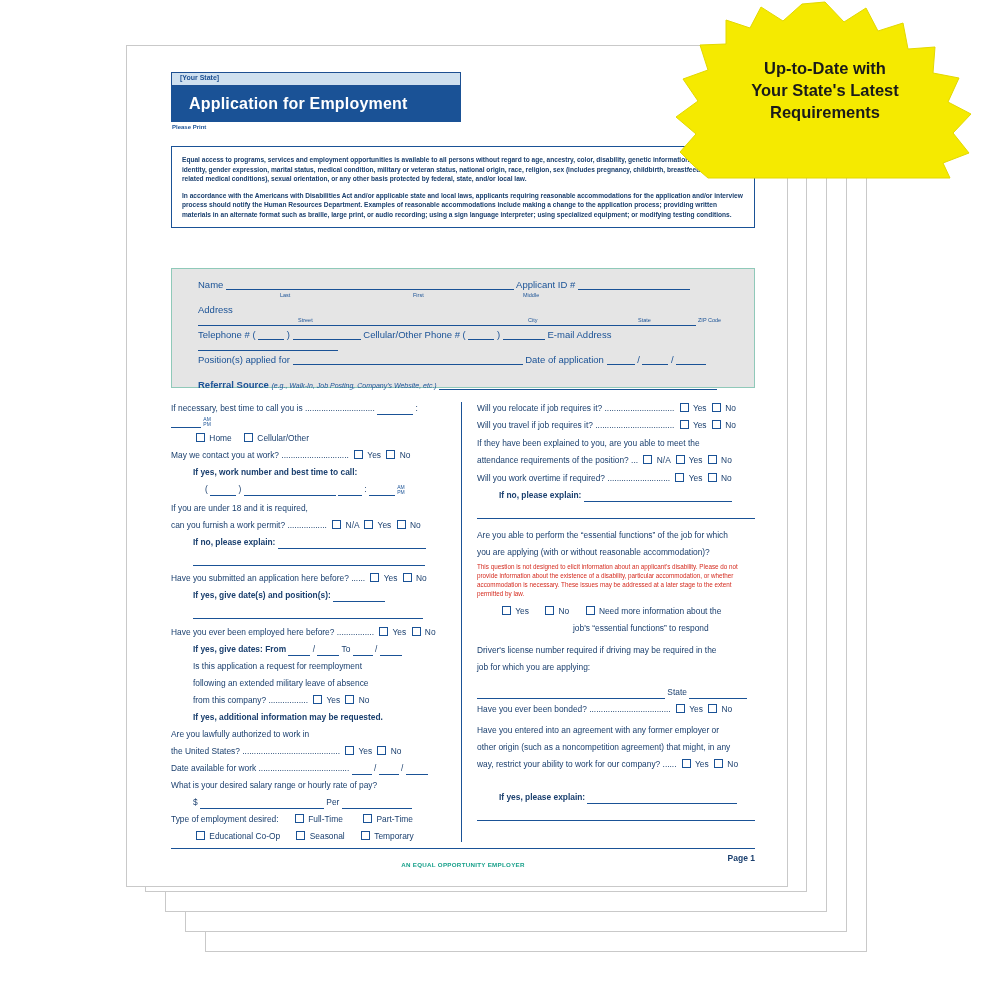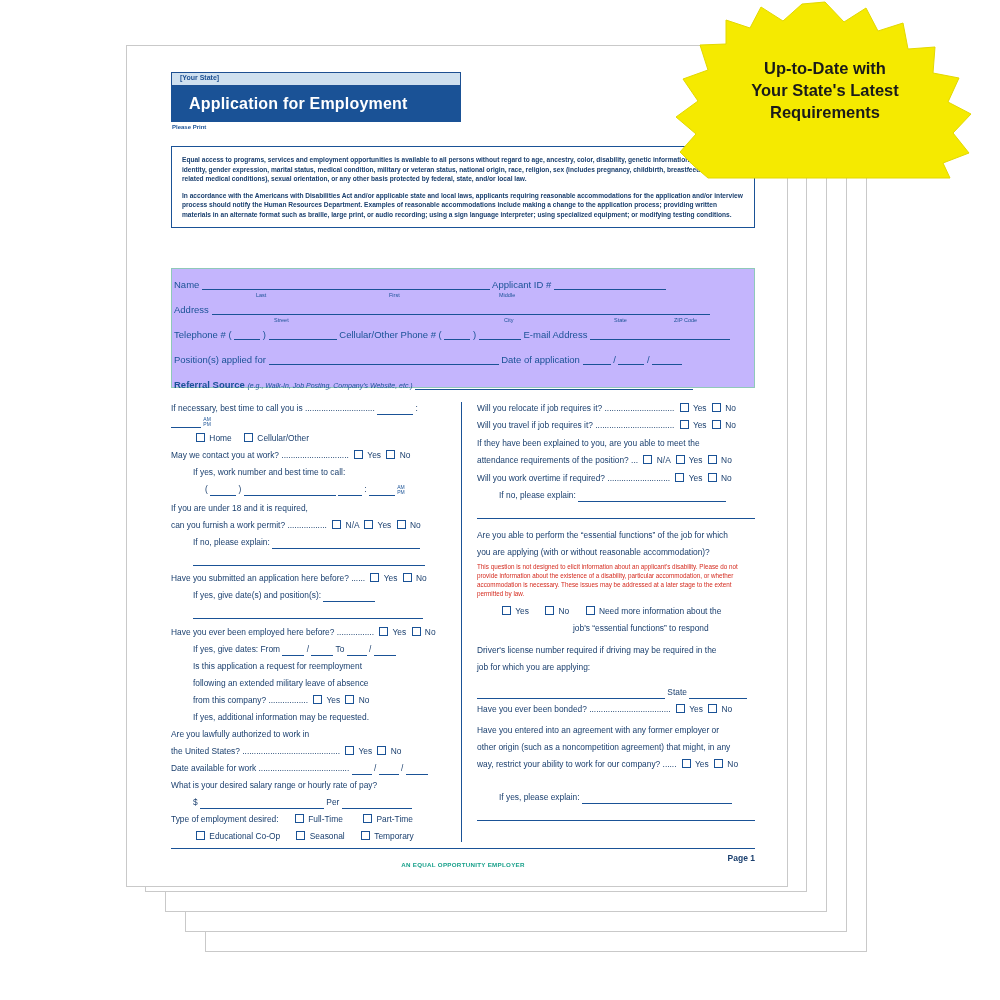--- a/index.html
+++ b/index.html
@@ -26,35 +26,35 @@
   .hdr-bar span{color:#fff;font-size:16px;font-weight:bold;letter-spacing:.2px;}
   .hdr-pp{font-size:6px;color:#1a5296;font-weight:bold;margin-top:2px;padding-left:1px;}
 
   
   .eq-box{position:absolute;left:44px;top:100px;width:584px;border:1px solid #1a5296;
     padding:8px 10px;box-sizing:border-box;}
   .eq-box p{margin:0 0 7px 0;font-size:6.6px;line-height:1.45;color:#1a3f6e;font-weight:bold;}
   .eq-box p:last-child{margin-bottom:0;}
 
   
-  .green{position:absolute;left:44px;top:222px;width:584px;height:120px;background:#c4b5fd;
-    border:1px solid #8fc9b9;box-sizing:border-box;padding:10px 2px;}
+  .green{position:absolute;left:44px;top:222px;width:584px;height:120px;background:#e5e5e5;
+    border:1px solid #8fc9b9;box-sizing:border-box;padding:10px 26px;}
   .gl{position:relative;color:#1a5296;font-size:9.5px;height:25px;}
   .rule{border-bottom:1px solid #1a5296;display:inline-block;vertical-align:bottom;height:10px;}
   .tick{position:absolute;font-size:5.5px;color:#1a5296;top:13px;}
   .gl-label{font-weight:bold;}
   .small-it{font-size:7px;font-style:italic;}
 
   
   .cols{position:absolute;left:44px;top:356px;width:584px;height:440px;}
   .colL{position:absolute;left:0;top:0;width:278px;}
   .colR{position:absolute;left:306px;top:0;width:278px;}
   .vsep{position:absolute;left:290px;top:0;width:1px;height:440px;background:#1a5296;}
   .q{font-size:8.4px;color:#1a3f6e;line-height:1.55;margin:0 0 4px 0;position:relative;}
-  .q b{font-weight:normal;text-align:center;}
+  .q b{font-weight:bold;text-align:center;}
   .dots{letter-spacing:0px;}
   .cb{display:inline-block;width:7px;height:7px;border:1px solid #1a5296;vertical-align:-1px;margin:0 2px 0 3px;}
   .indent{padding-left:22px;}
   .indent2{padding-left:34px;}
   .ampm{font-size:5px;line-height:1.05;display:inline-block;vertical-align:middle;color:#1a5296;}
   .redtext{color:#d42b1f;font-size:6.3px;line-height:1.42;margin:4px 0 6px 0;}
 
   .footer{position:absolute;left:44px;bottom:18px;width:584px;border-top:1.5px solid #1a5296;padding-top:12px;}
   .footer .eeo{text-align:center;font-size:6.2px;color:#18a08a;letter-spacing:.3px;font-weight:bold;}
   .footer .pg{position:absolute;right:0;top:4px;font-size:8.5px;color:#1a3f6e;font-weight:bold;}

